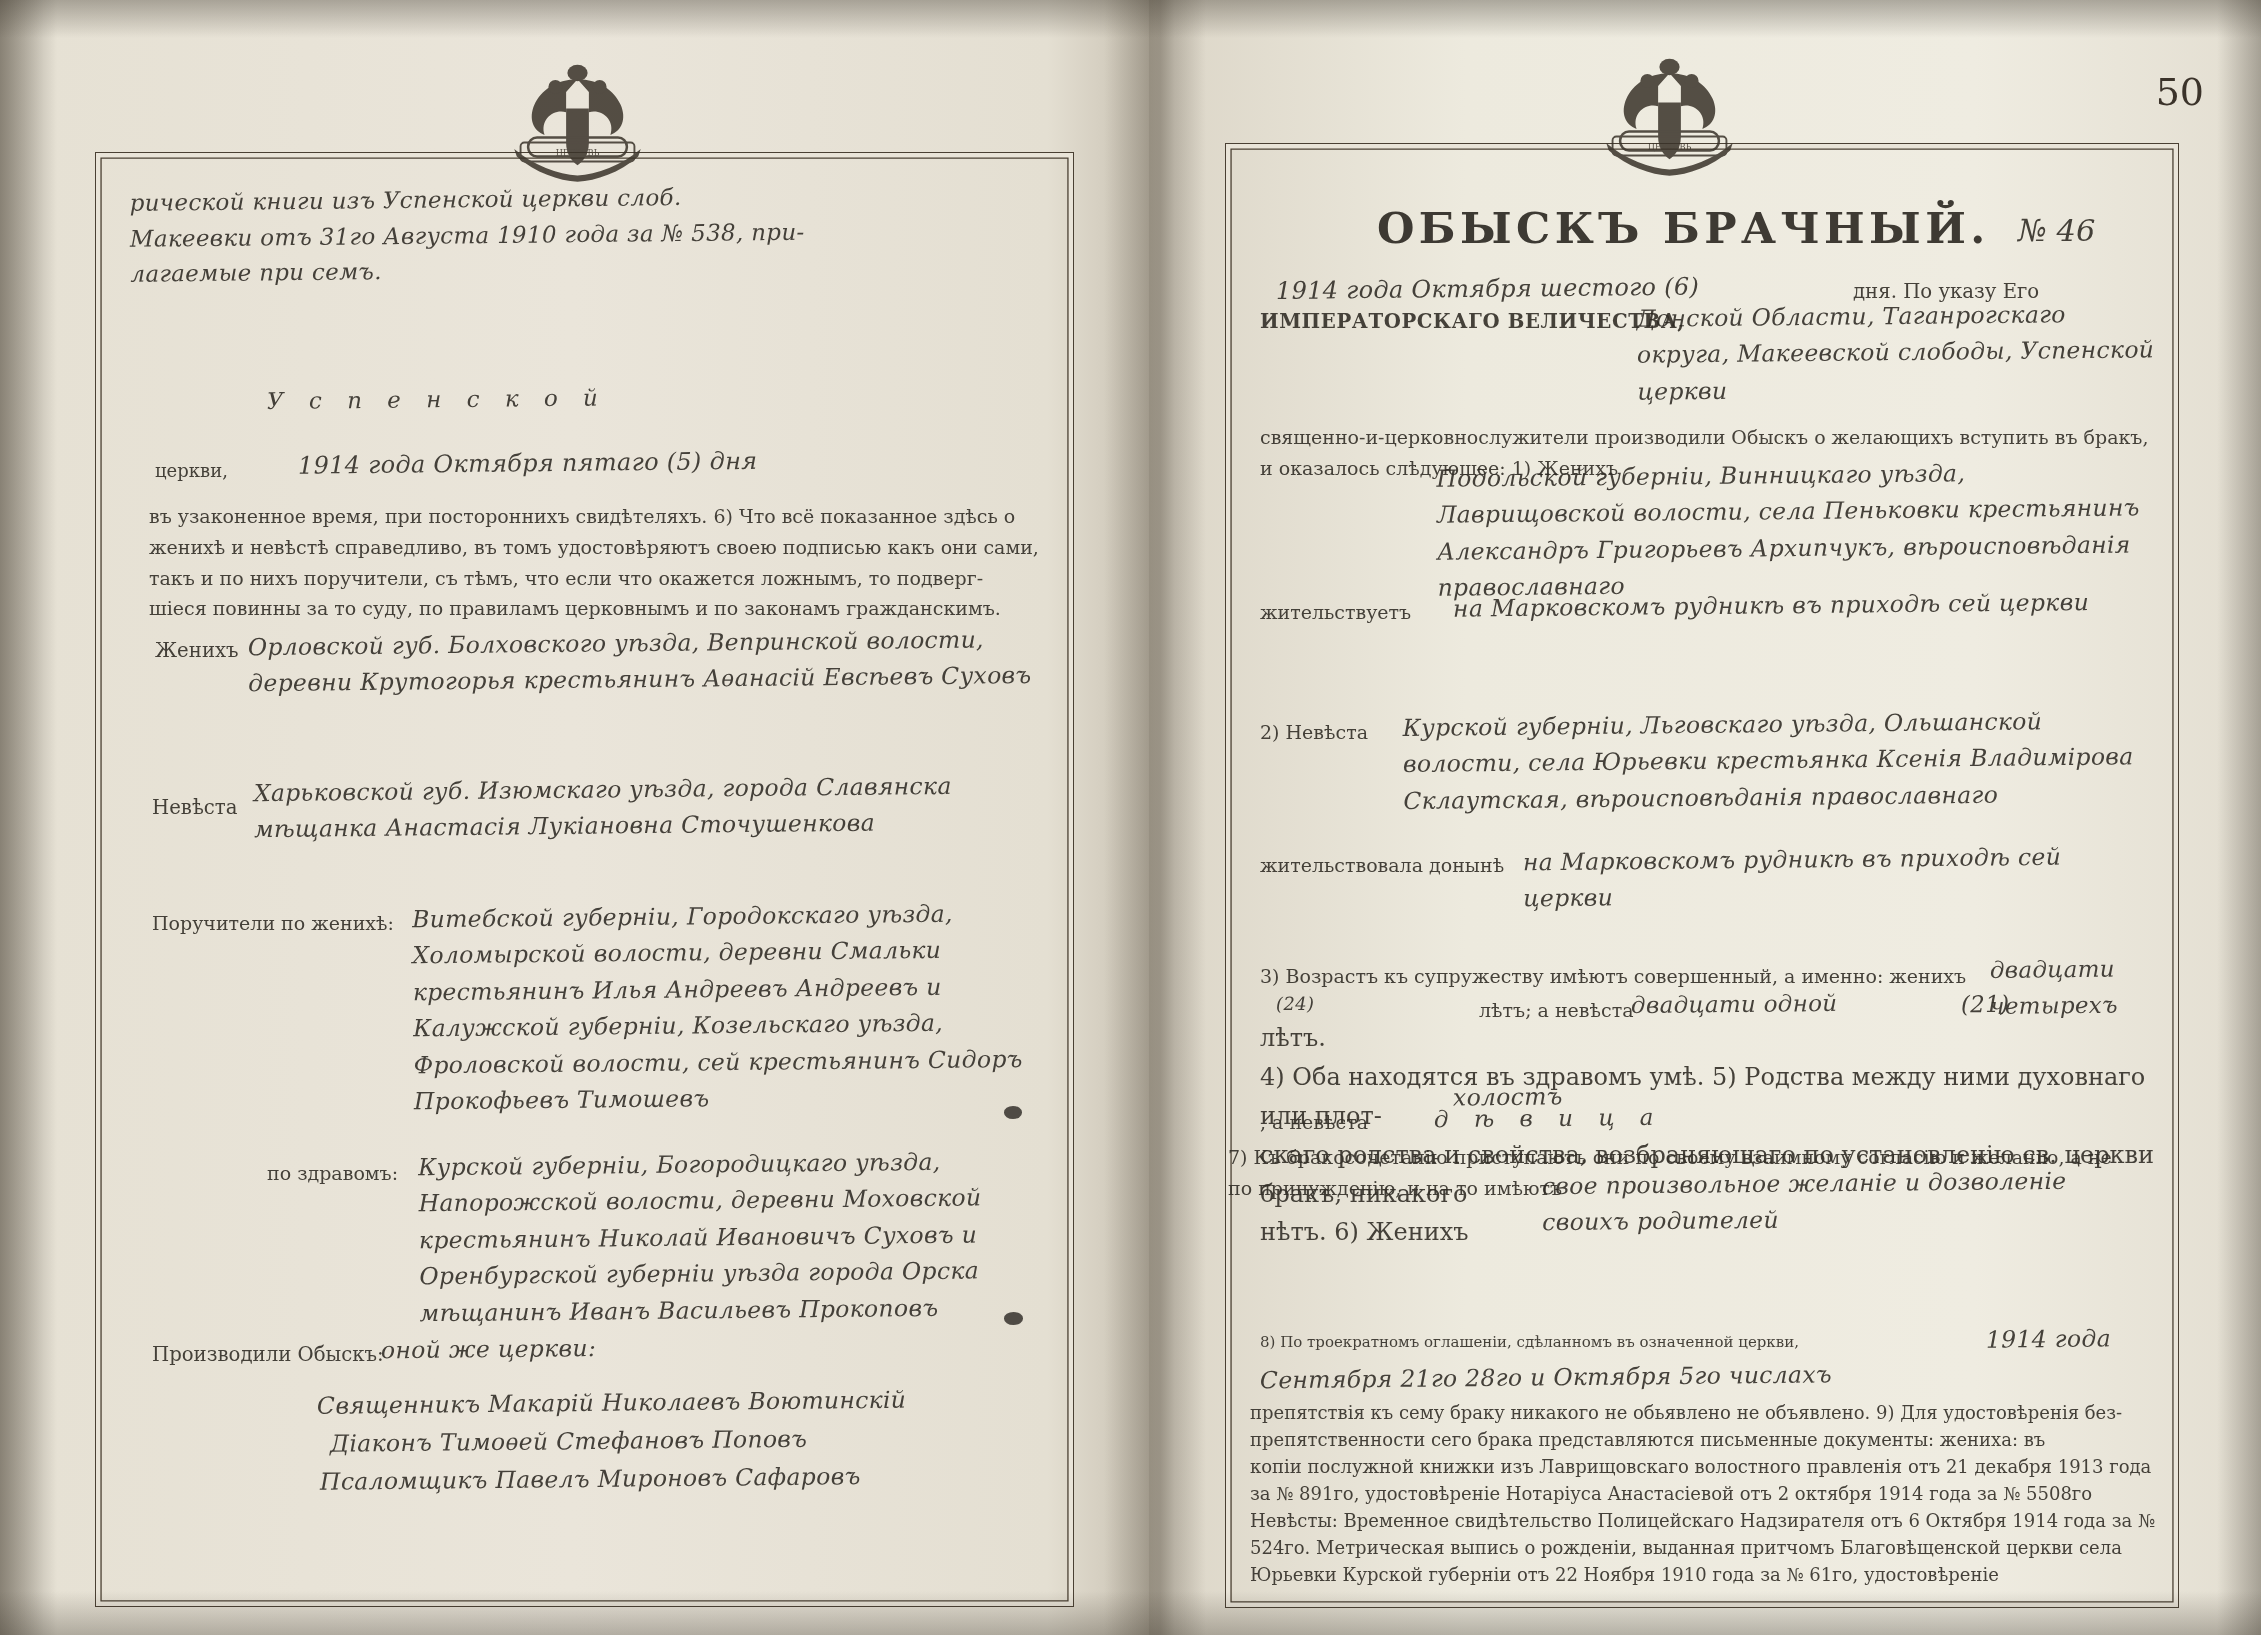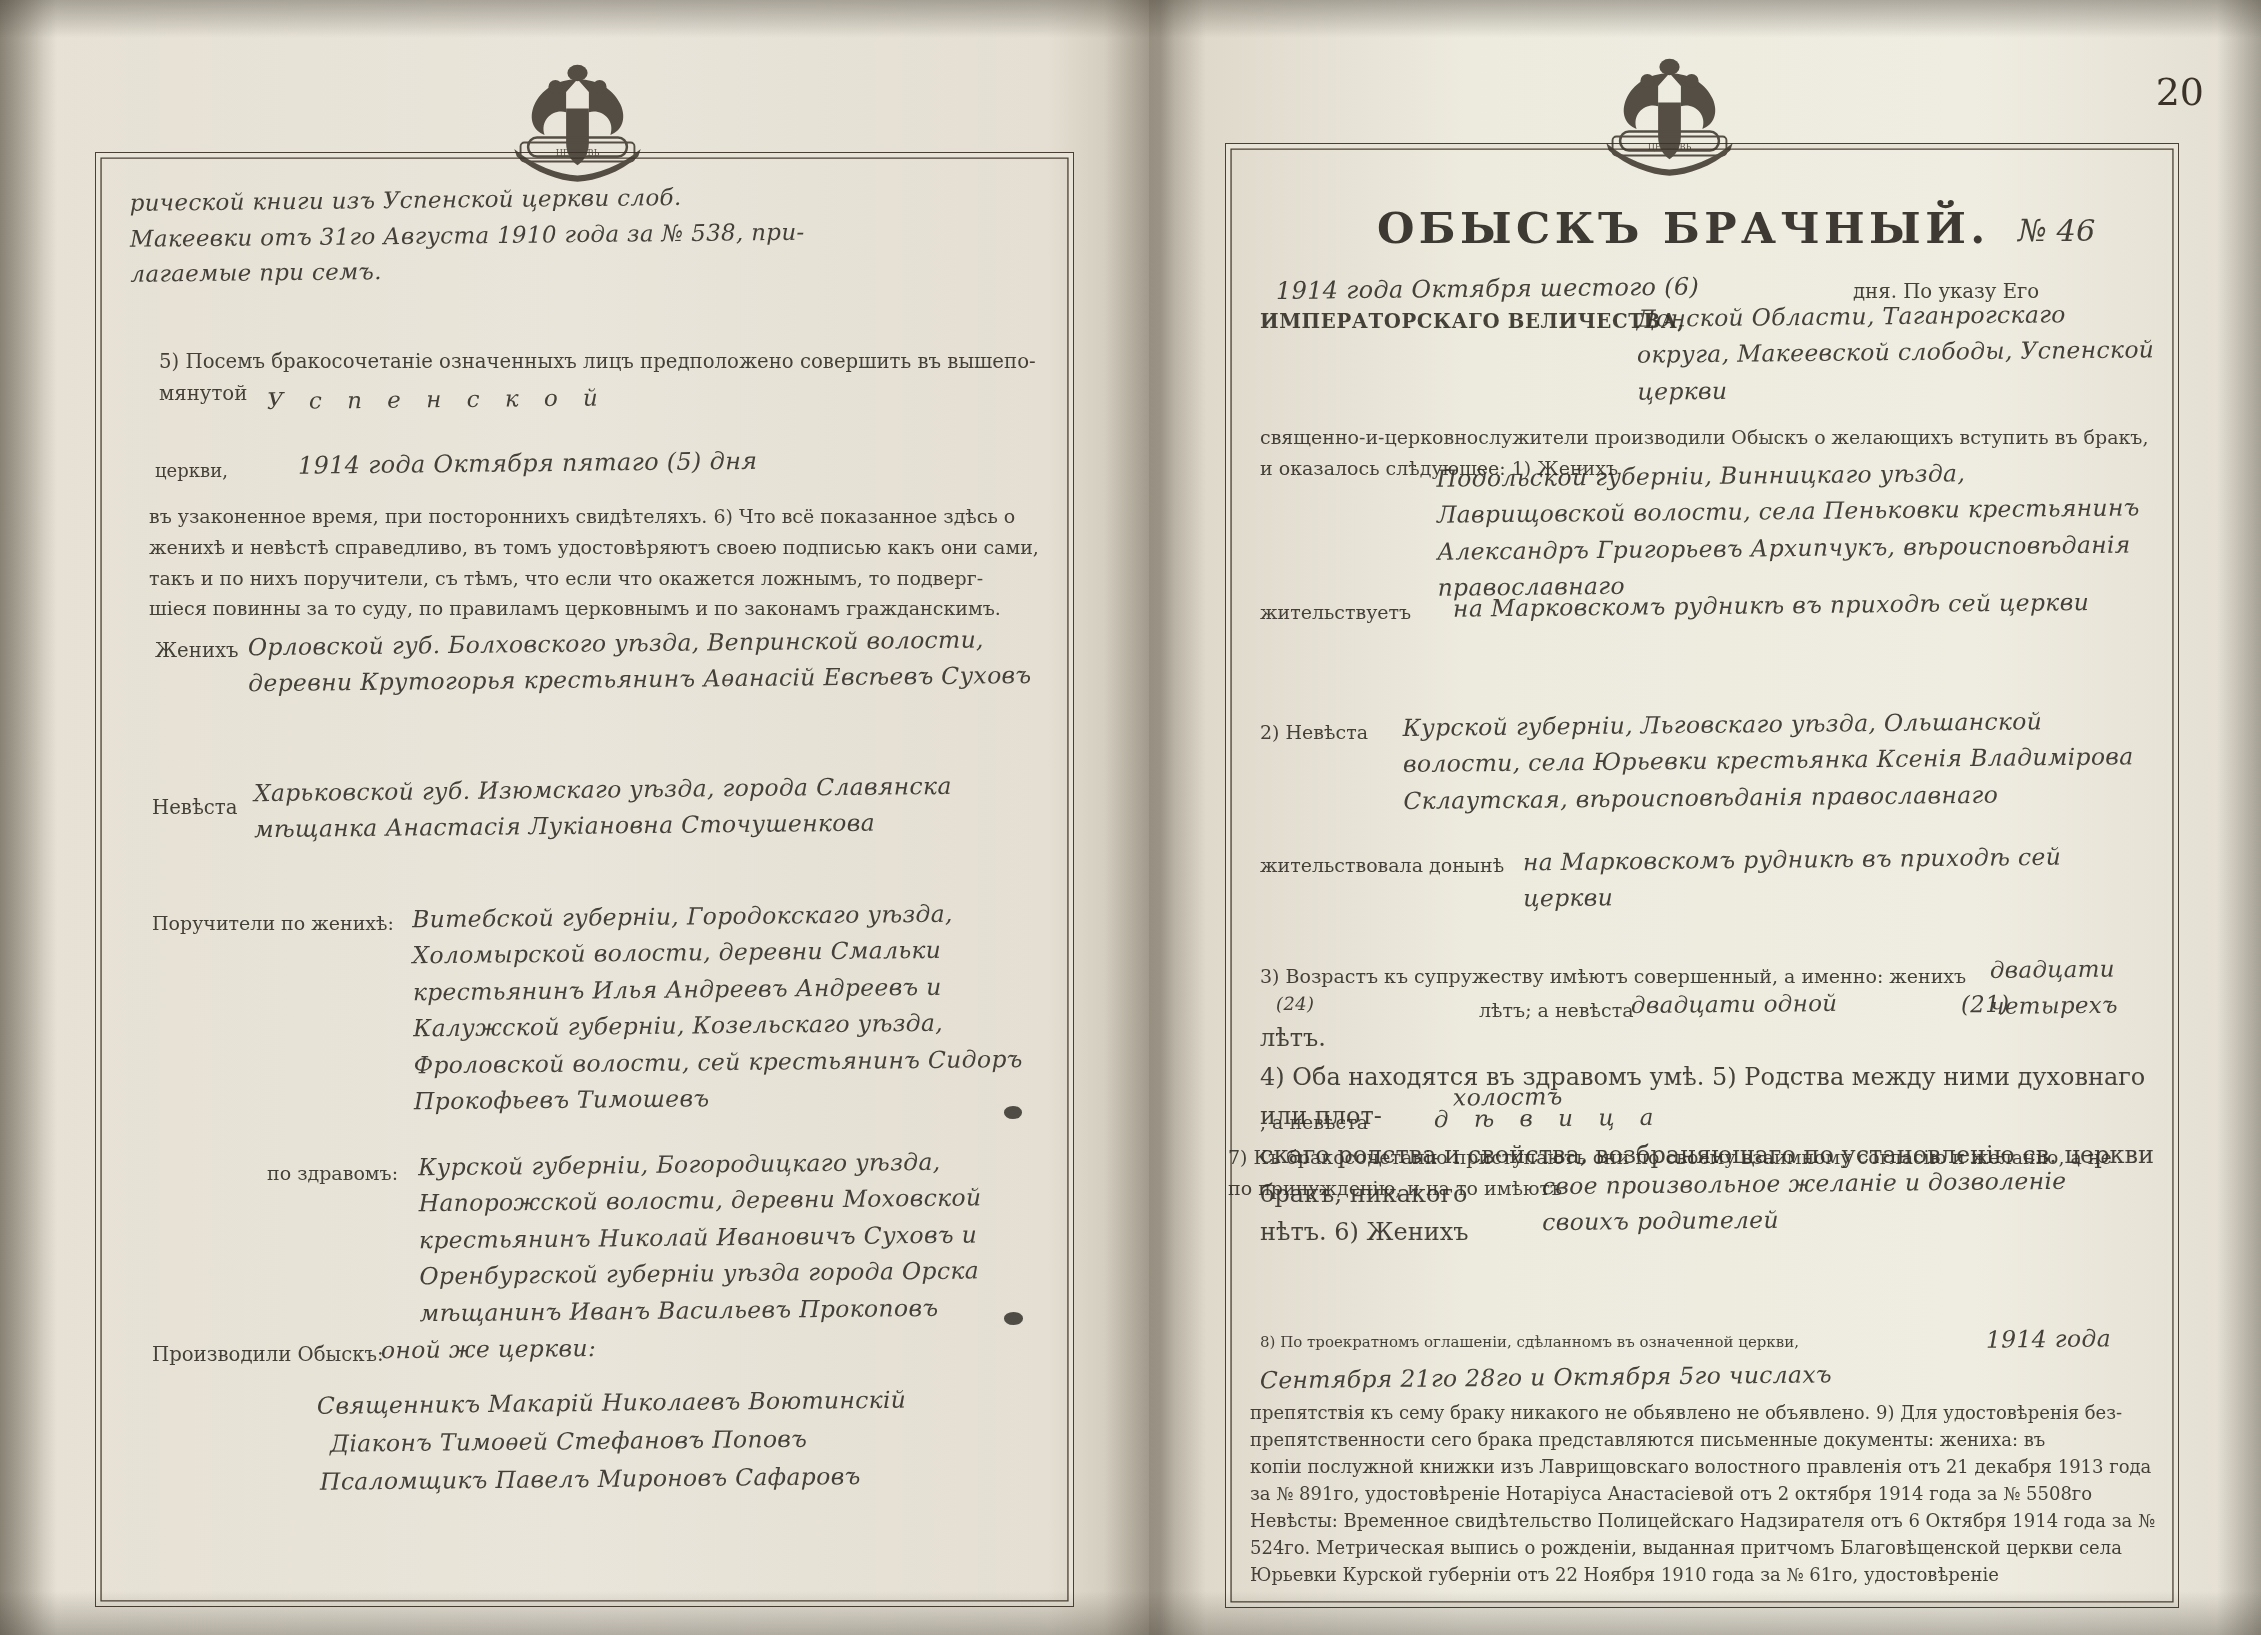--- a/index.html
+++ b/index.html
@@ -126,21 +126,21 @@
 <body>
 
 <div class="page">
 
   <div class="sheet left"></div>
   <div class="sheet right"></div>
 
   <div class="frame left"></div>
   <div class="frame right"></div>
 
-  <div class="folio">20</div>
+  <div class="folio">50</div>
 
   <div class="emblem left">
     <svg viewBox="0 0 260 215" width="165" height="136" aria-hidden="true">
       <g fill="#3a332a" opacity="0.85">
         <ellipse cx="130" cy="30" rx="16" ry="13"></ellipse>
         <path d="M130 40 C96 40 72 58 62 80 C52 102 60 122 78 128 C70 104 92 86 112 92 L112 60 Z"></path>
         <path d="M130 40 C164 40 188 58 198 80 C208 102 200 122 182 128 C190 104 168 86 148 92 L148 60 Z"></path>
         <path d="M112 86 L148 86 L148 140 C148 160 138 170 130 176 C122 170 112 160 112 140 Z"></path>
         <circle cx="95" cy="52" r="11"></circle>
         <circle cx="165" cy="52" r="11"></circle>
@@ -165,22 +165,20 @@
         <text x="130" y="161" font-size="13" text-anchor="middle" font-family="DejaVu Serif, serif" fill="#3a332a">ЦЕРКОВЬ</text>
         <path d="M30 150 C60 176 100 190 130 192 C160 190 200 176 230 150 L226 162 C196 188 160 200 130 202 C100 200 64 188 34 162 Z"></path>
       </g>
     </svg>
   </div>
 
   <div class="hand" style="left:130px; top:181px; width:914px; font-size:23px;">рической книги изъ Успенской церкви слоб.
 Макеевки отъ 31го Августа 1910 года за № 538, при-
 лагаемые при семъ.</div>
 
-  <div class="print" style="left:159px; top:346px; width:889px; font-size:19.7px;">5) Посемъ бракосочетанiе означенныхъ лицъ предположено совершить въ вышепо-
-мянутой</div>
 
   <div class="hand spaced" style="left:267px; top:381px; width:571px; font-size:23px;">У с п е н с к о й</div>
 
   <div class="print" style="left:155px; top:456px; font-size:18px;text-align:right;">церкви,</div>
 
   <div class="hand" style="left:298px; top:444px; width:698px; font-size:24px;">1914 года Октября пятаго (5) дня</div>
 
   <div class="print" style="left:149px; top:501px; width:901px; font-size:19px;">въ узаконенное время, при постороннихъ свидѣтеляхъ. 6) Что всё показанное здѣсь о
 женихѣ и невѣстѣ справедливо, въ томъ удостовѣряютъ своею подписью какъ они сами,
 такъ и по нихъ поручители, съ тѣмъ, что если что окажется ложнымъ, то подверг-

